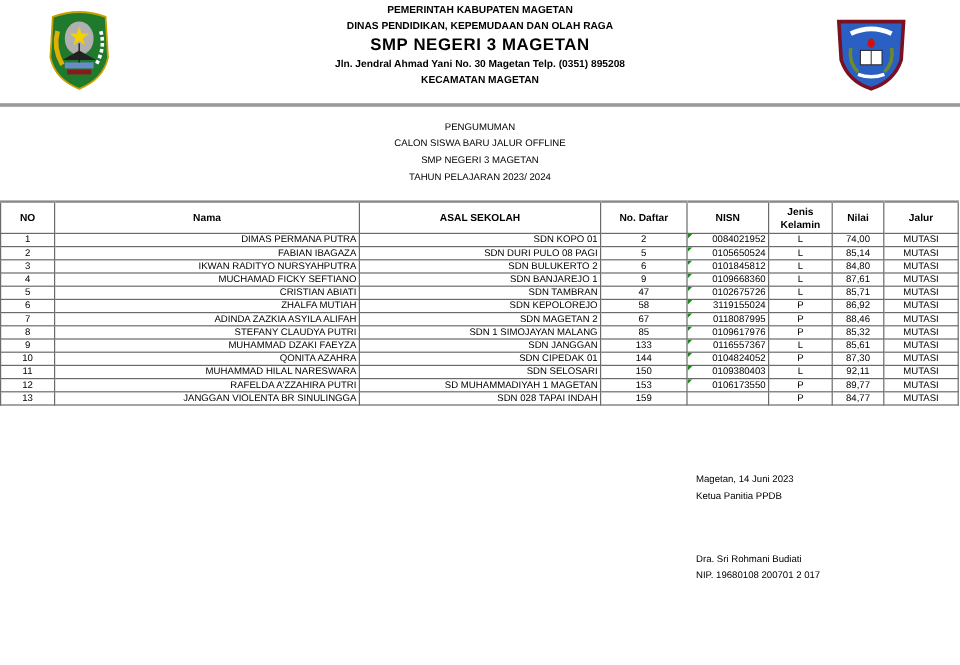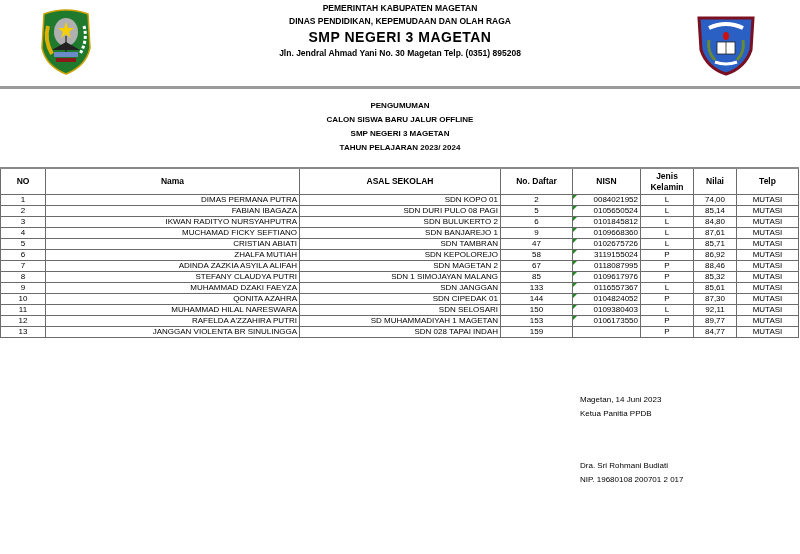--- a/index.html
+++ b/index.html
@@ -5,21 +5,21 @@
   html, body { margin:0; padding:0; background:#ffffff; }
   body { width:800px; height:554px; position:relative; overflow:hidden;
          font-family:"Liberation Sans", sans-serif; color:#000; }
   .kop { position:absolute; left:0; top:0; width:707px; height:88px; }
   .kop-text { position:absolute; left:250px; width:300px; top:2px; text-align:center; font-weight:bold; }
   .kop-text div { line-height:13px; font-size:8.5px; }
   .kop-text .school { font-size:14px; line-height:19px; letter-spacing:0.5px; }
   .logo-left { position:absolute; left:38px; top:8px; width:56px; height:68px; }
   .logo-right { position:absolute; left:695px; top:12px; width:62px; height:64px; }
   .kop-rule { position:absolute; left:0; top:86px; width:800px; height:3px; background:#9a9a9a; }
-  .announce { position:absolute; left:250px; width:300px; top:99px; text-align:center; font-weight:bold; }
+  .announce { position:absolute; left:250px; width:300px; top:99px; text-align:center; font-weight:normal; }
   .announce div { font-size:8px; line-height:14px; }
   table.grid { position:absolute; left:0; top:167px; border-collapse:collapse; width:798px; table-layout:fixed; }
   table.grid th, table.grid td { border:1px solid #6b6b6b; font-size:8px; padding:0 2px; height:10px; line-height:10px; white-space:nowrap; overflow:hidden; }
   table.grid tr.head th { height:25px; line-height:11px; font-weight:bold; font-size:8.5px; text-align:center; border-top:2px solid #8a8a8a; }
   table.grid td.c { text-align:center; }
   table.grid td.l { text-align:right; }
   .tri { position:relative; }
   .tri::before { content:""; position:absolute; left:0; top:0; width:0; height:0; border-top:4px solid #1e8a1e; border-right:4px solid transparent; }
   .sign { position:absolute; left:580px; width:130px; font-size:8px; }
   .sign div { line-height:14px; }
@@ -38,20 +38,21 @@
     <rect x="16" y="44" width="24" height="5" fill="#6a8ac8"></rect>
     <rect x="18" y="50" width="20" height="4" fill="#8a1a1a"></rect>
     <line x1="28" y1="28" x2="28" y2="44" stroke="#222" stroke-width="1.2"></line>
   </svg>
 
   <div class="kop-text">
     <div>PEMERINTAH KABUPATEN MAGETAN</div>
     <div>DINAS PENDIDIKAN, KEPEMUDAAN DAN OLAH RAGA</div>
     <div class="school">SMP  NEGERI  3  MAGETAN</div>
     <div>Jln. Jendral Ahmad Yani No. 30 Magetan Telp. (0351) 895208</div>
+    <div>KECAMATAN MAGETAN</div>
   </div>
 
   <svg class="logo-right" viewBox="0 0 62 64">
     <path d="M4 6 L58 6 L56 38 Q50 56 31 62 Q12 56 6 38 Z" fill="#2a5fc4" stroke="#7a1020" stroke-width="3"></path>
     <path d="M14 16 Q31 8 48 16" stroke="#ffffff" stroke-width="4" fill="none"></path>
     <rect x="22" y="30" width="18" height="12" fill="#ffffff" stroke="#222" stroke-width="0.8"></rect>
     <line x1="31" y1="30" x2="31" y2="42" stroke="#222" stroke-width="0.8"></line>
     <ellipse cx="31" cy="24" rx="3" ry="4" fill="#d01010"></ellipse>
     <path d="M14 28 Q12 40 20 48" stroke="#6a8a30" stroke-width="3" fill="none"></path>
     <path d="M48 28 Q50 40 42 48" stroke="#6a8a30" stroke-width="3" fill="none"></path>
@@ -83,21 +84,21 @@
       <th>NO</th>
       <th>Nama</th>
       <th>ASAL SEKOLAH</th>
       <th>No. Daftar</th>
       <th>NISN</th>
       <th>
         <span>Jenis</span><br>
         <span>Kelamin</span>
       </th>
       <th>Nilai</th>
-      <th>Telp</th>
+      <th>Jalur</th>
     </tr>
   </thead>
   <tbody id="rows">
       <tr>
         <td class="c">1</td>
         <td class="l">DIMAS PERMANA PUTRA</td>
         <td class="l">SDN KOPO 01</td>
         <td class="c">2</td>
         <td class="l tri">0084021952</td>
         <td class="c">L</td>

